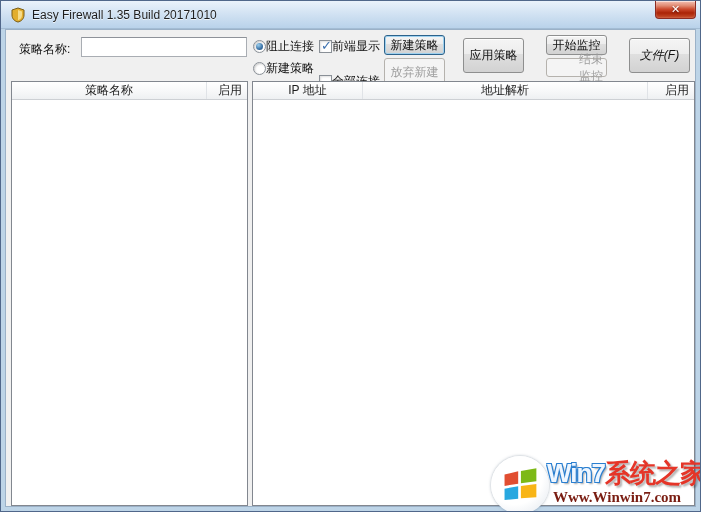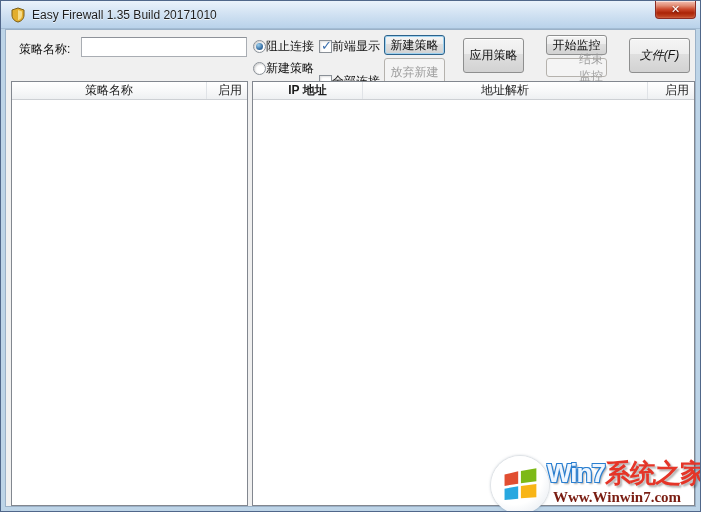--- a/index.html
+++ b/index.html
@@ -105,21 +105,21 @@
     border-bottom:1px solid #cdd0d4; color:#1c1c1c;
   }
   .hcell {
     display:flex; align-items:center; justify-content:center;
     border-right:1px solid #e0e3e7; overflow:hidden; white-space:nowrap;
   }
   .hcell.last { border-right:none; }
   .hcell.right { justify-content:flex-end; padding-right:5px; }
   #panel-left  .h-name { flex:1; }
   #panel-left  .h-en   { width:40px; }
-  #panel-right .h-ip   { width:110px;font-weight:bold; }
+  #panel-right .h-ip   { width:110px; }
   #panel-right .h-res  { flex:1; }
   #panel-right .h-en   { width:46px; }
   .list-body { flex:1; background:#fff; }
 
   
   .watermark { position:absolute; left:490px; top:452px; width:215px; height:62px; }
   .wm-circle {
     position:absolute; left:0; top:3px; width:58px; height:58px; border-radius:50%;
     background:radial-gradient(circle at 40% 35%, #ffffff 55%, #e9edf2 85%, #d8dee6);
     box-shadow:0 0 3px rgba(90,110,130,.55); display:flex; align-items:center; justify-content:center;

